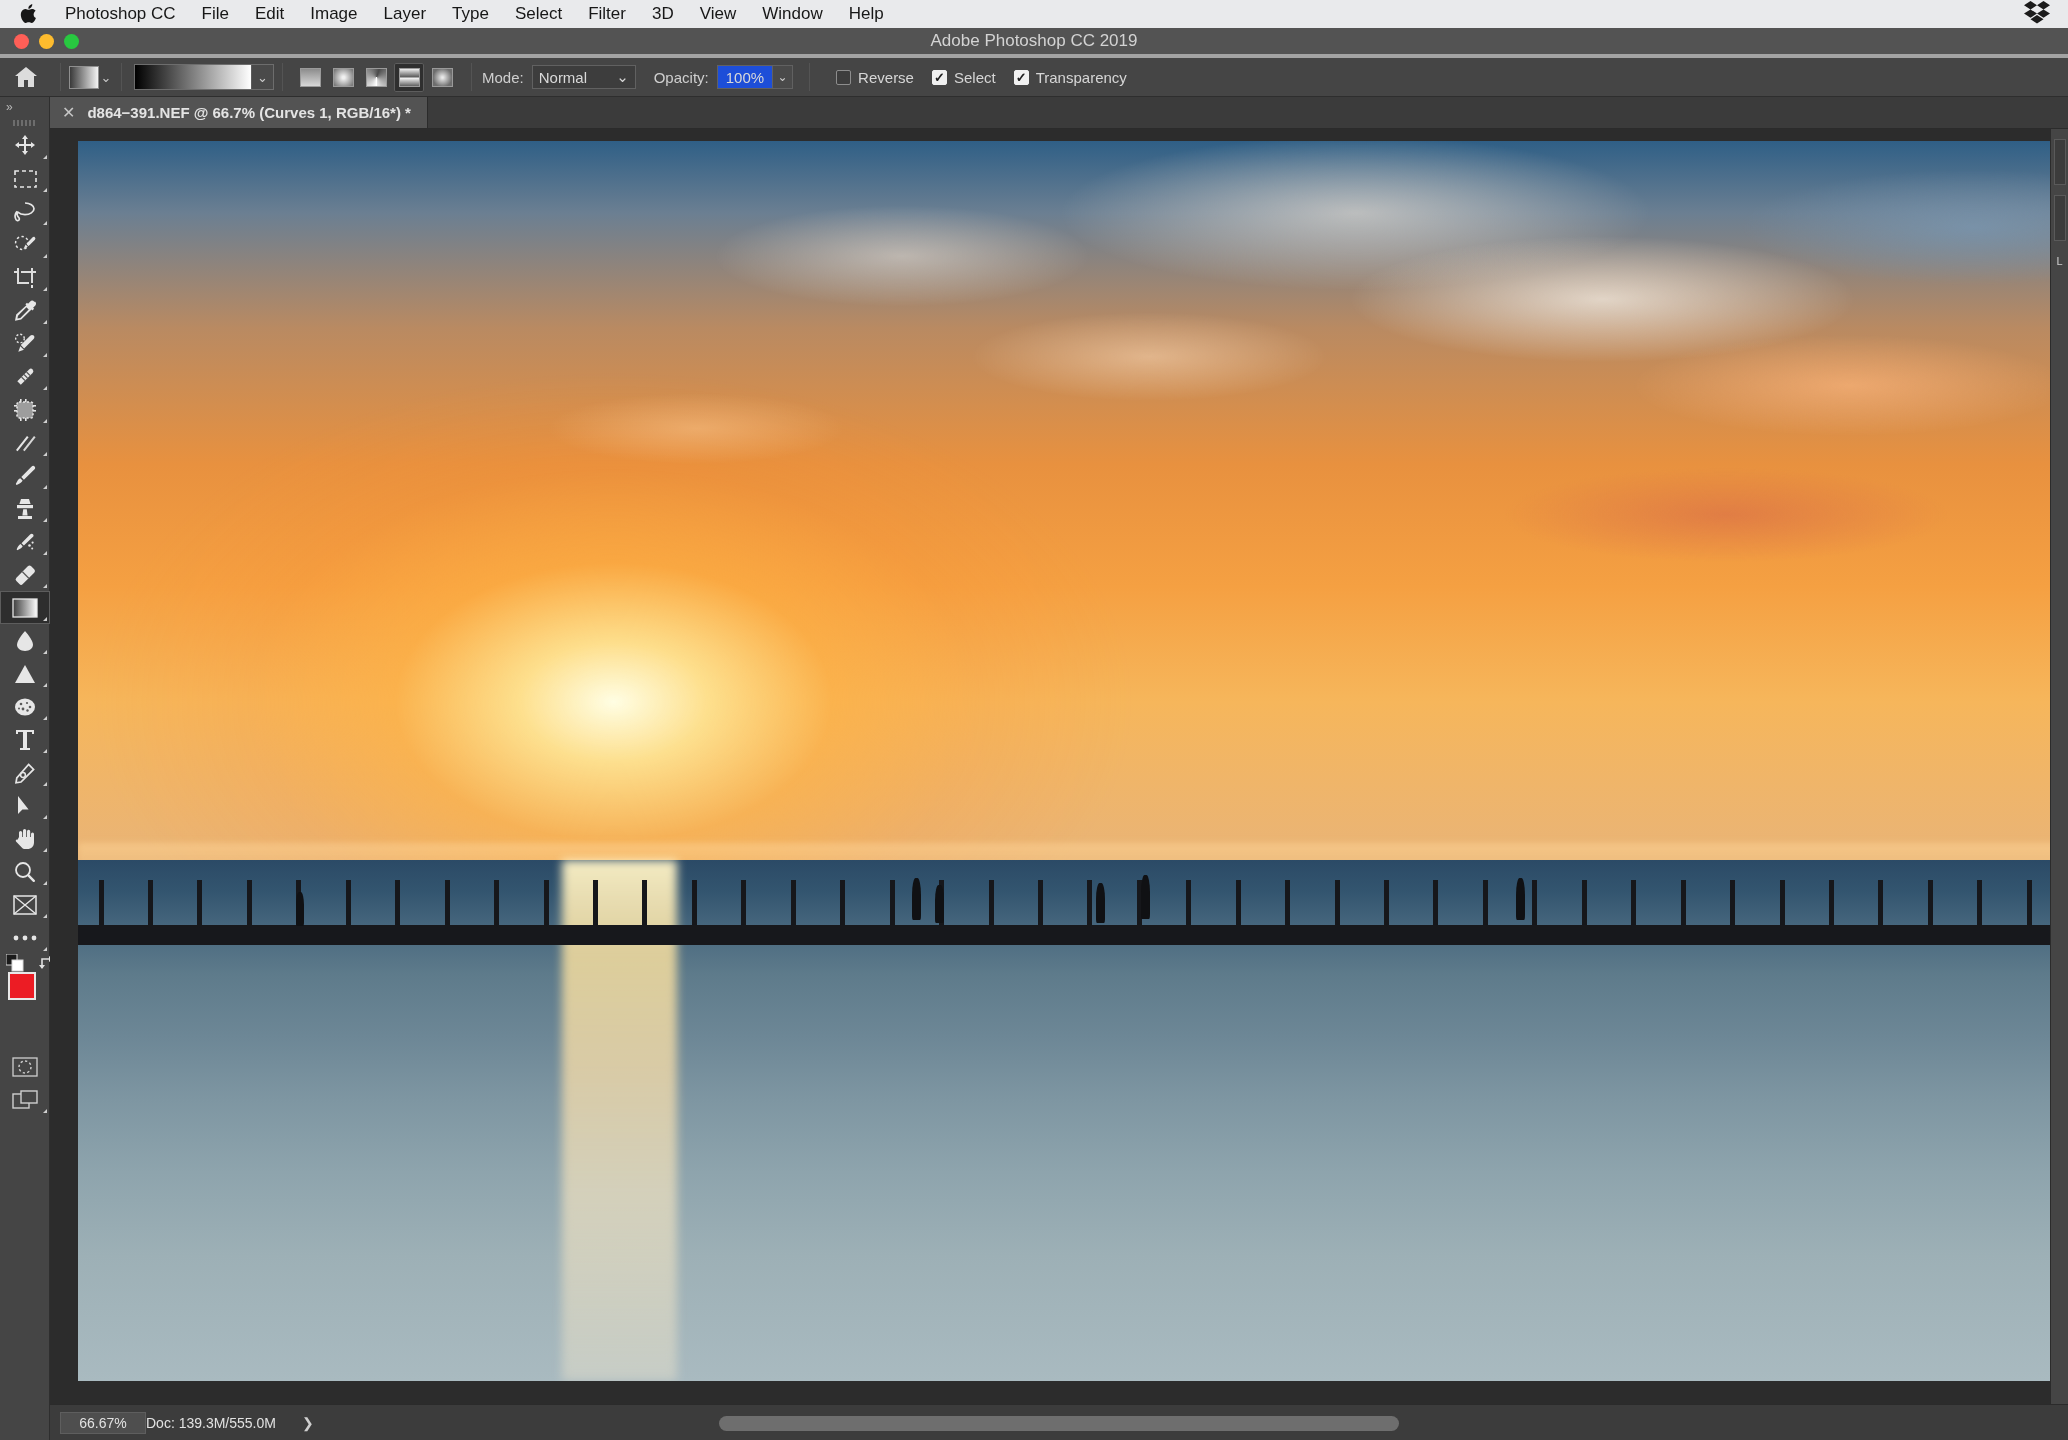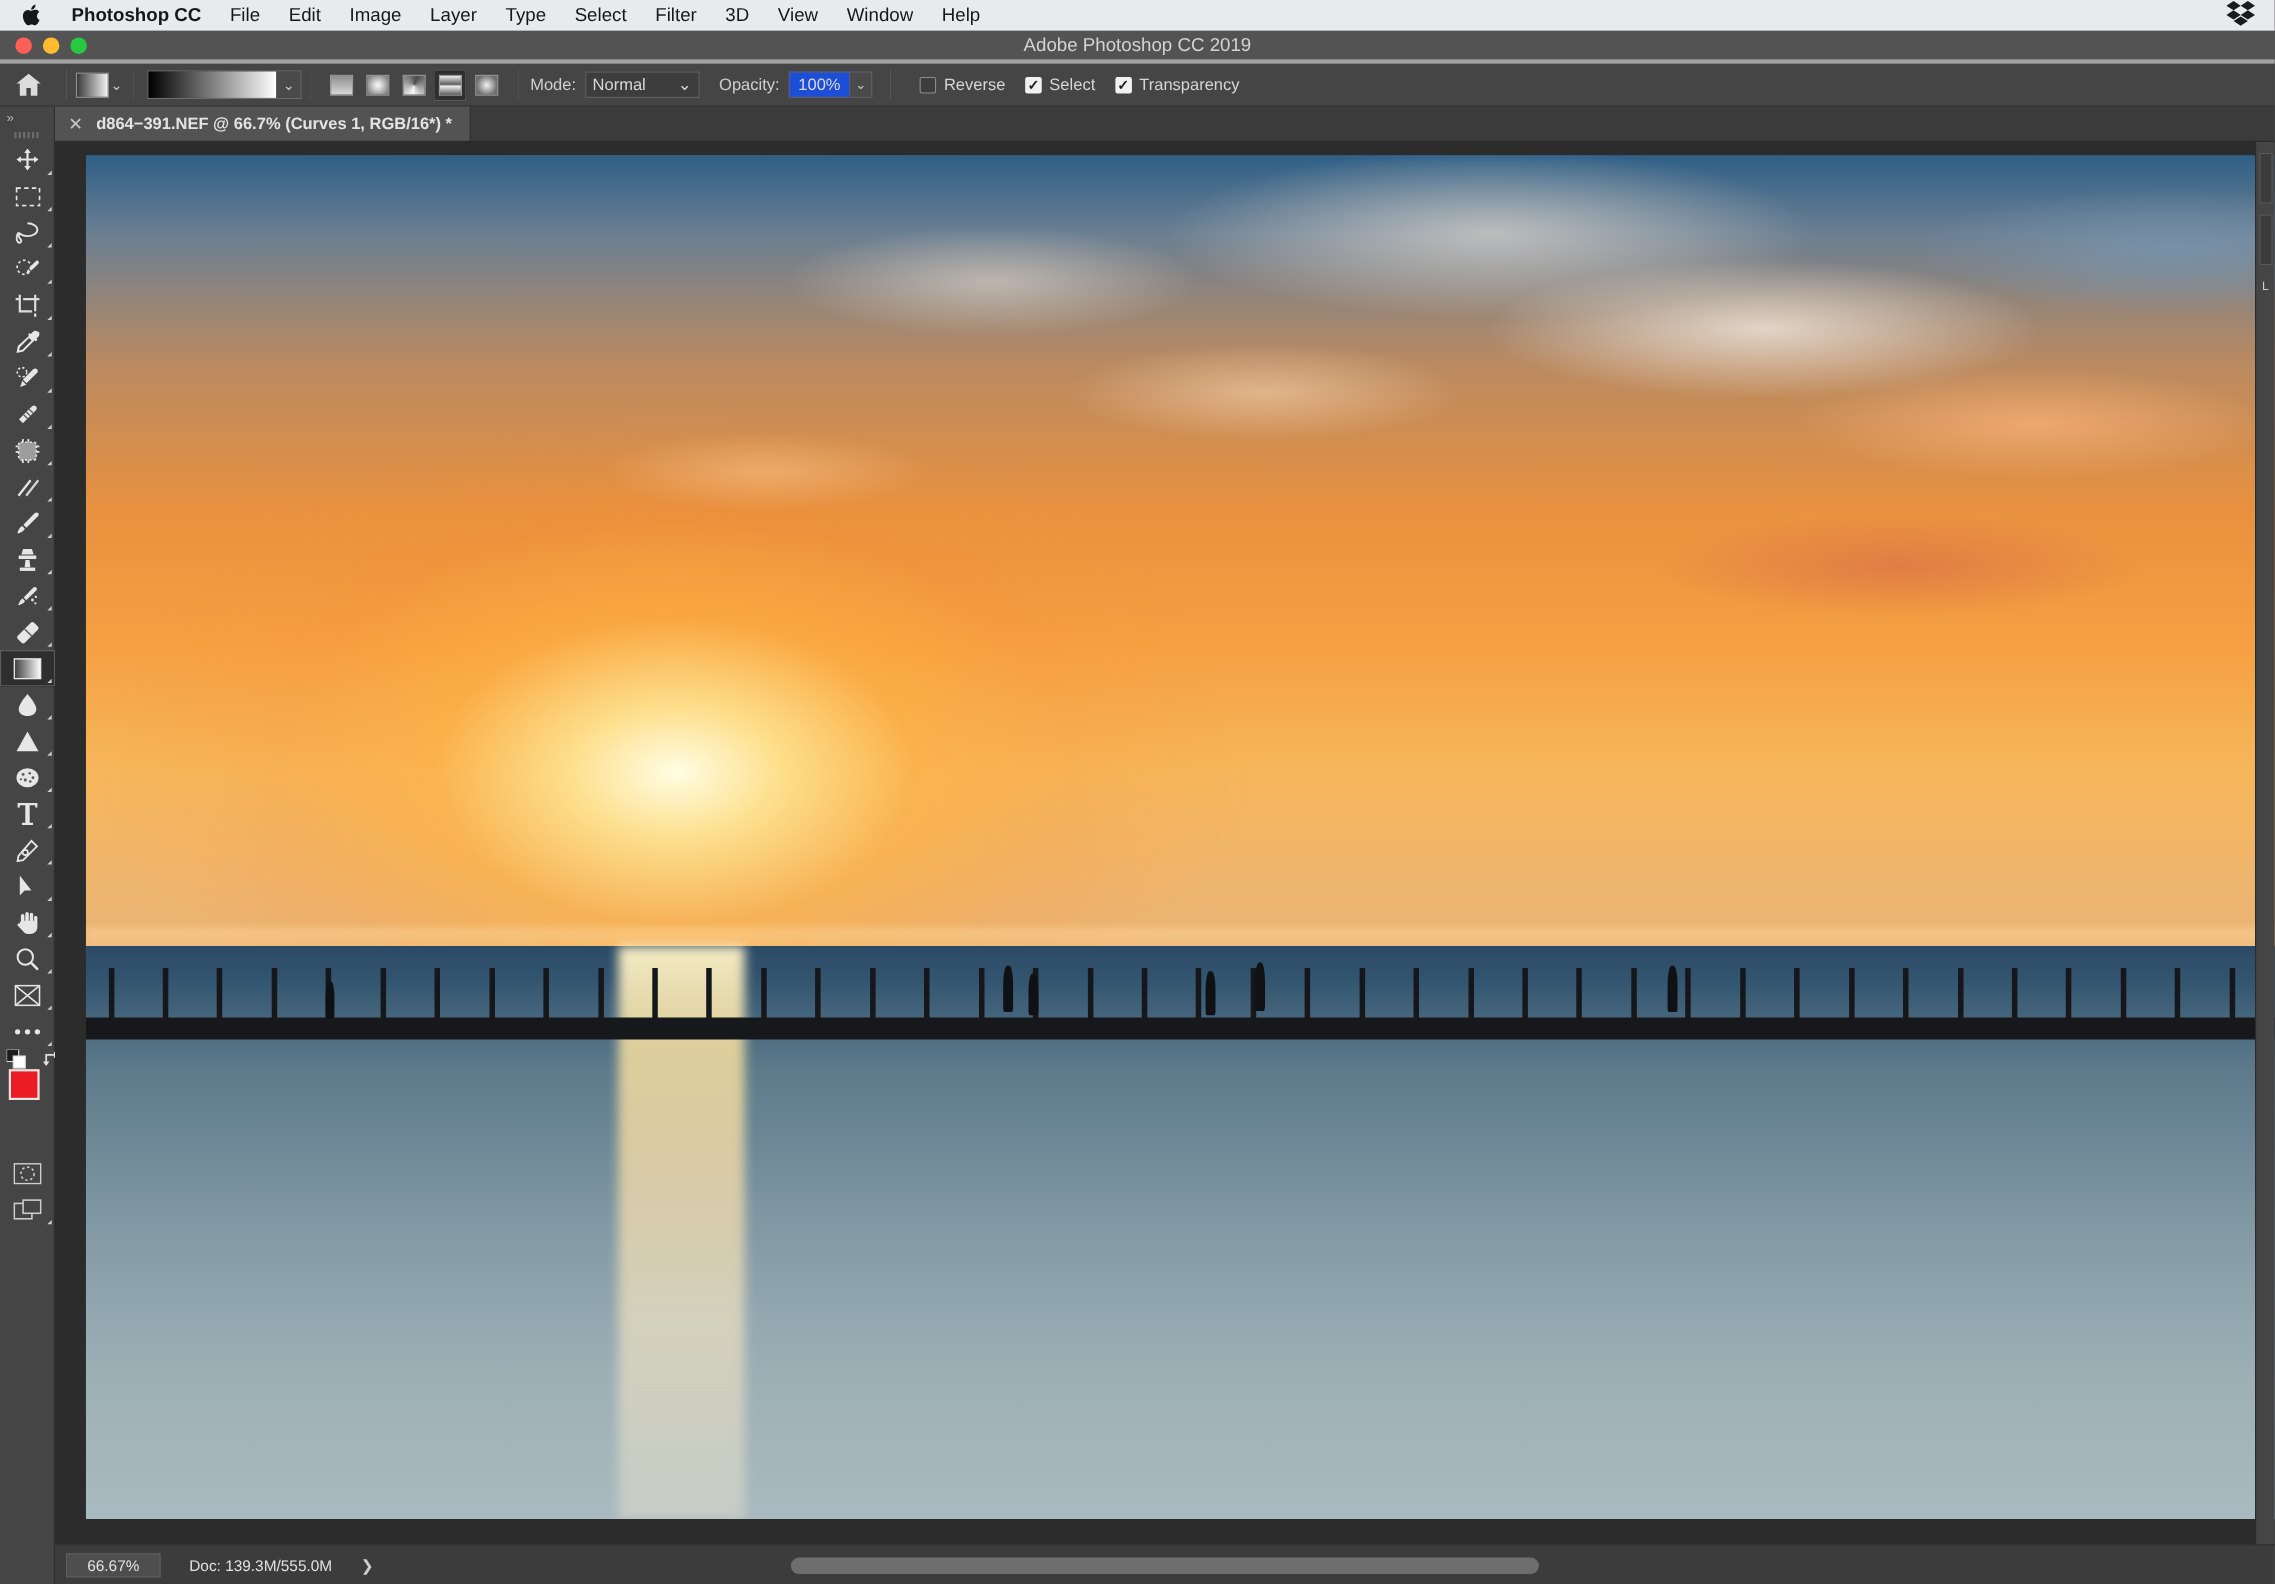--- a/index.html
+++ b/index.html
@@ -11,21 +11,21 @@
   #app { position: relative; width: 2068px; height: 1440px; }
 
   
   .menubar {
     position: absolute; top: 0; left: 0; width: 2068px; height: 28px;
     background: #e9eaec; display: flex; align-items: center;
     padding-left: 18px; gap: 0px;
   }
   .apple-logo { width: 22px; height: 22px; display: flex; align-items: center; justify-content: center; margin-right: 12px; }
   .menu-item { font-size: 17px; color: #171717; padding: 0 13px; line-height: 28px; white-space: nowrap; }
-  .menu-item.brand { font-weight: bold; }
+  .menu-item.brand { font-weight: normal; }
   .menubar-right { position: absolute; right: 8px; top: 0; height: 28px; display: flex; align-items: center; padding-right: 10px; }
 
   
   .titlebar {
     position: absolute; top: 28px; left: 0; width: 2068px; height: 30px;
     background: #535353; border-bottom: 4px solid #a3a3a3;
     display: flex; align-items: center;
   }
   .traffic { display: flex; gap: 10px; padding-left: 14px; }
   .tl { width: 15px; height: 15px; border-radius: 50%; }
@@ -183,21 +183,21 @@
   
   .statusbar {
     position: absolute; left: 50px; right: 0; bottom: 0; height: 36px;
     background: #3c3c3c; border-top: 1px solid #2b2b2b;
     display: flex; align-items: center; gap: 0; padding-left: 10px;
   }
   .zoomfield {
     width: 86px; height: 22px; background: #4e4e4e; border: 1px solid #5e5e5e;
     font-size: 14px; color: #e2e2e2; display: flex; align-items: center; justify-content: center;
   }
-  .docinfo { font-size: 14px; color: #e2e2e2; margin-left: 26px; white-space: nowrap; }
+  .docinfo { font-size: 14px; color: #e2e2e2; white-space: nowrap; }
   .docchev { font-size: 14px; color: #cfcfcf; margin-left: 26px; }
   .hscroll {
     position: absolute; left: 50%; transform: translateX(-50%); bottom: 9px;
     width: 680px; height: 15px; background: #6e6e6e; border-radius: 8px;
   }
 </style>
 </head>
 <body>
 
 <div id="app">

